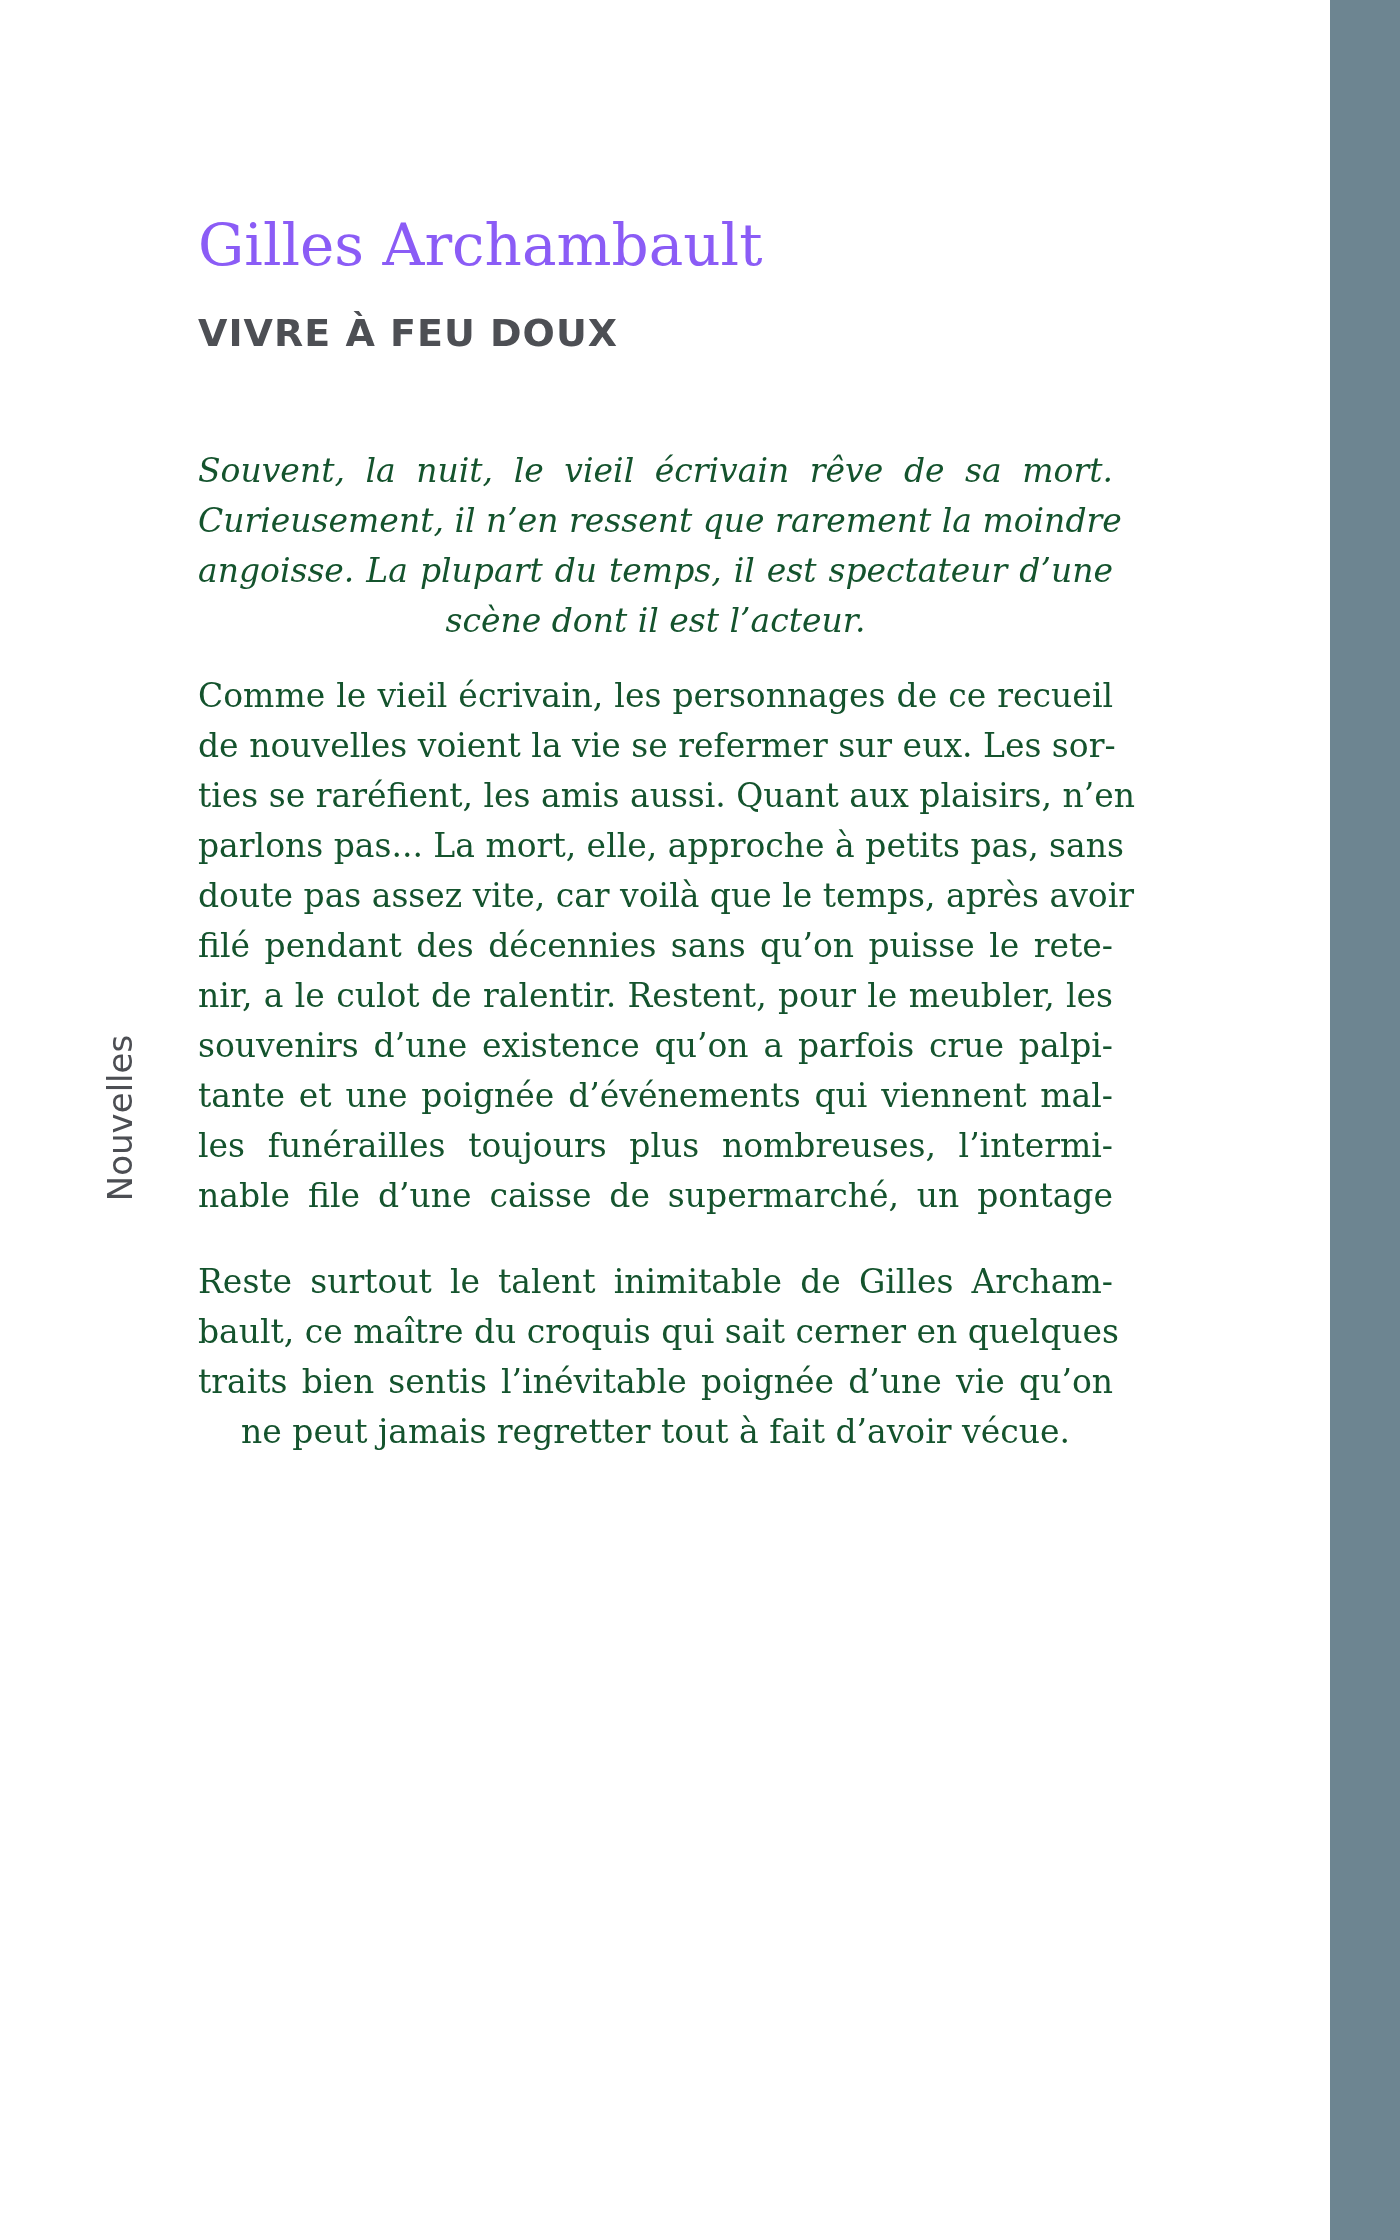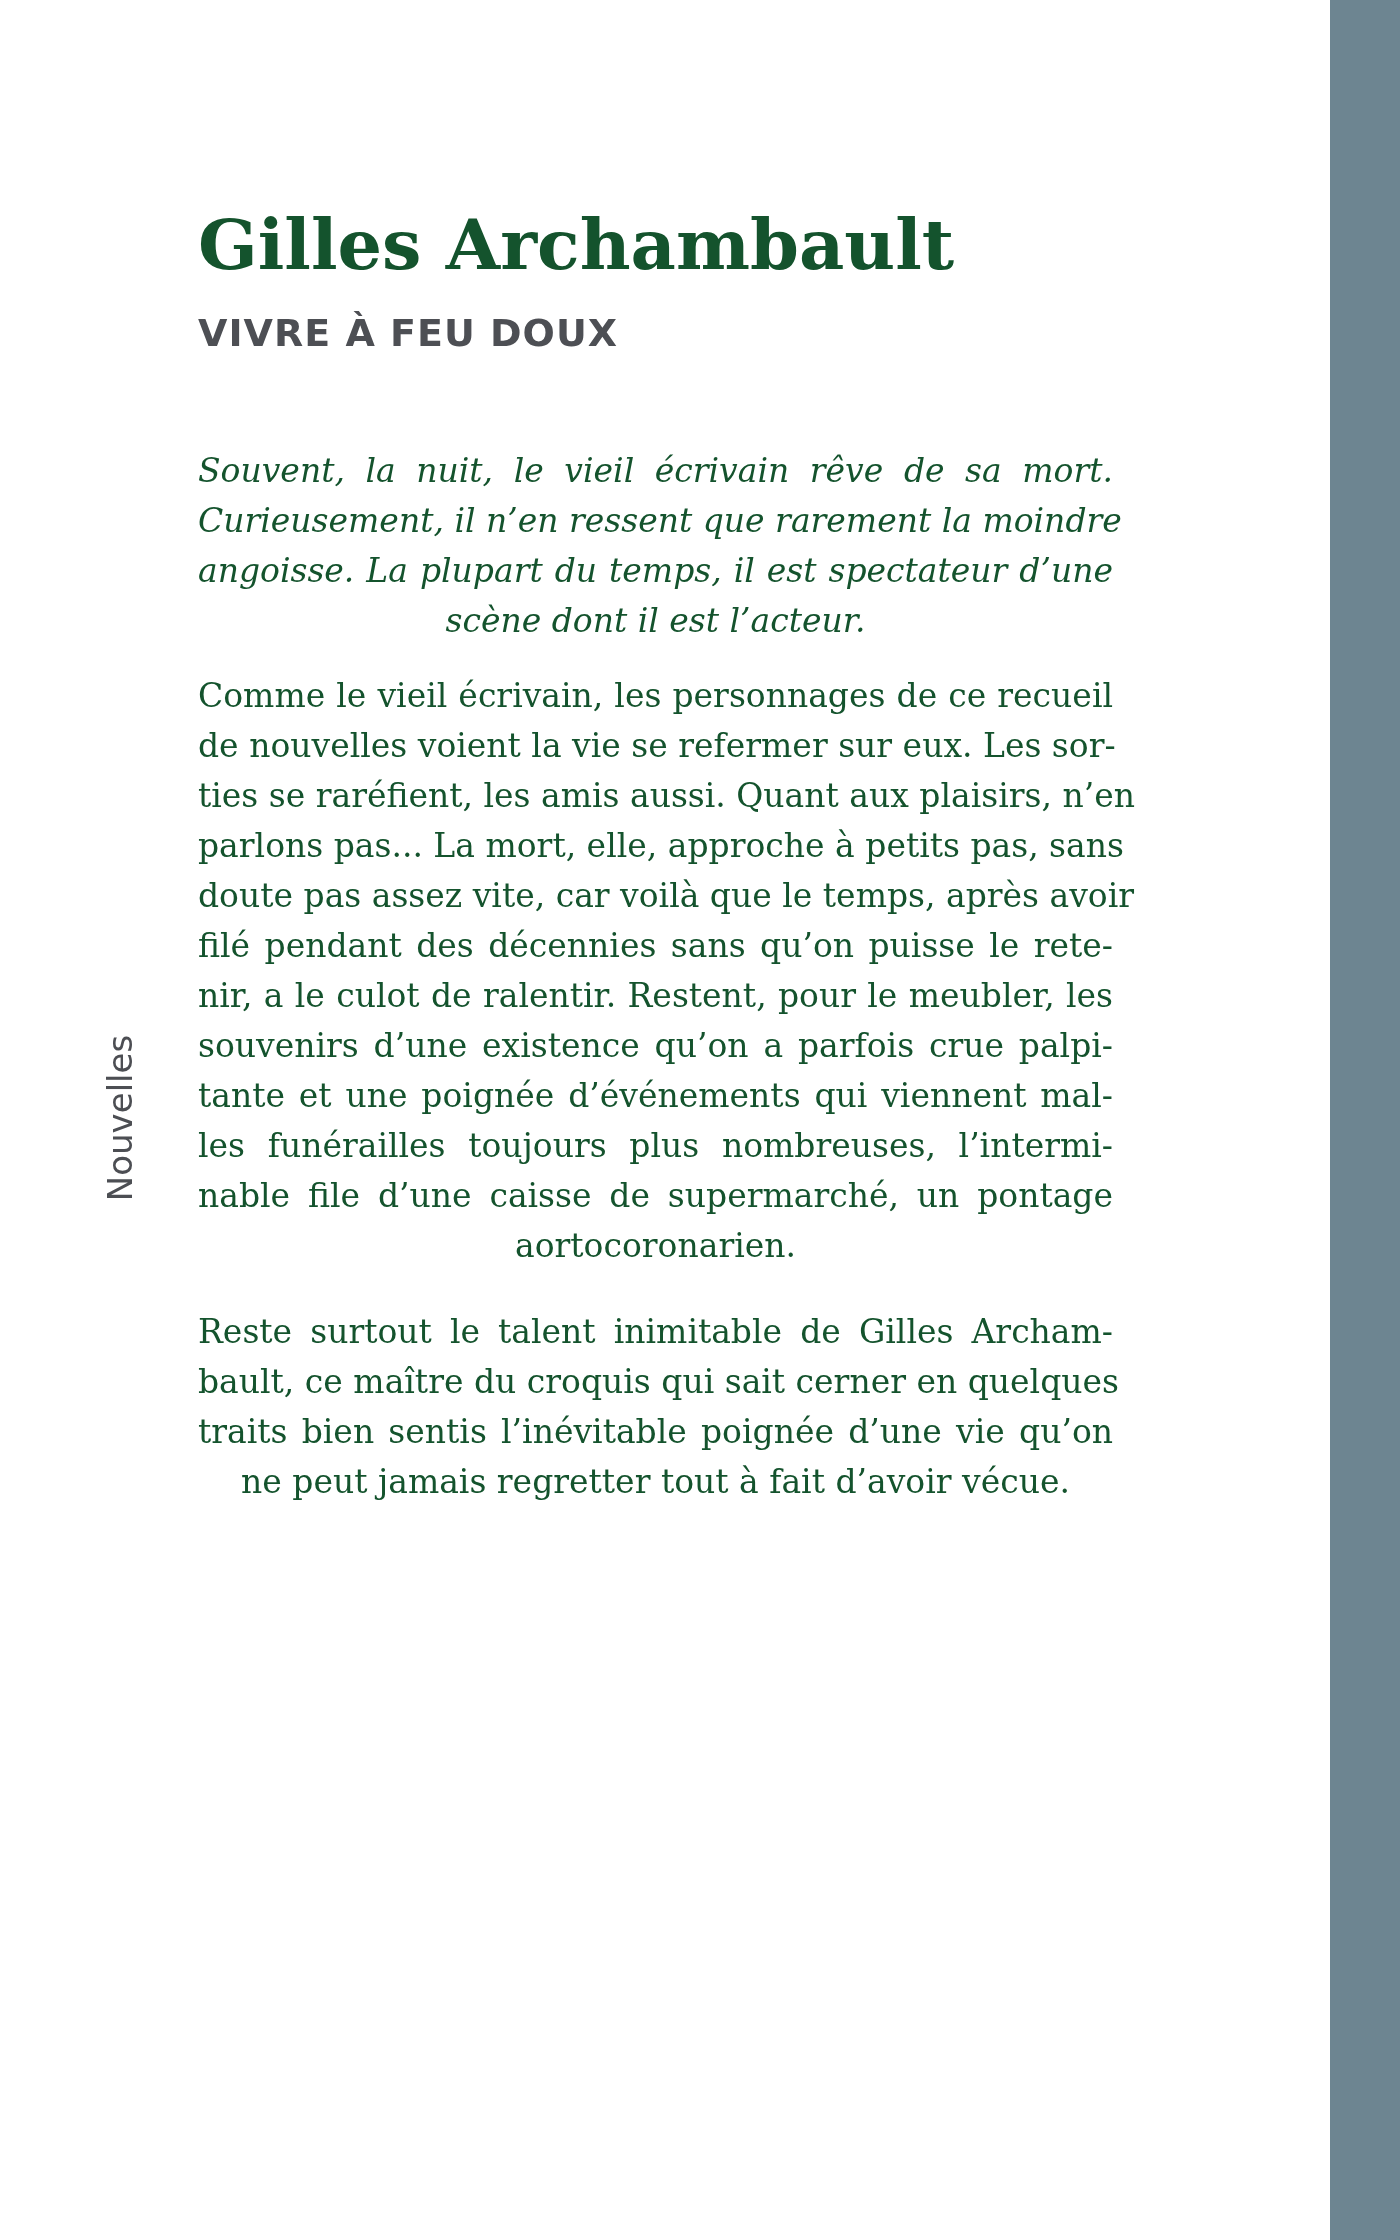--- a/index.html
+++ b/index.html
@@ -35,25 +35,25 @@
   .content {
     position: absolute;
     left: 198px;
     top: 0;
     width: 915px;
     color: #54565a;
   }
   .author-name {
     margin: 206px 0 0 0;
     font-family: "DejaVu Serif", "Liberation Serif", serif;
-    font-weight: bold;
-    font-size: 70px;
+    font-weight: normal;
+    font-size: 58px;
     line-height: 78px;
     letter-spacing: 0;
-    color: #14532d;
+    color: #8b5cf6;
   }
   .book-title {
     margin: 28px 0 0 0;
     font-family: "DejaVu Sans", "Liberation Sans", sans-serif;
     font-weight: bold;
     font-size: 38px;
     line-height: 42px;
     letter-spacing: 1px;
     color: #4d4f54;
   }
@@ -104,21 +104,20 @@
     <div class="line justify">de nouvelles voient la vie se refermer sur eux. Les sor-</div>
     <div class="line justify">ties se raréfient, les amis aussi. Quant aux plaisirs, n’en</div>
     <div class="line justify">parlons pas... La mort, elle, approche à petits pas, sans</div>
     <div class="line justify">doute pas assez vite, car voilà que le temps, après avoir</div>
     <div class="line justify">filé pendant des décennies sans qu’on puisse le rete-</div>
     <div class="line justify">nir, a le culot de ralentir. Restent, pour le meubler, les</div>
     <div class="line justify">souvenirs d’une existence qu’on a parfois crue palpi-</div>
     <div class="line justify">tante et une poignée d’événements qui viennent mal-</div>
     <div class="line justify">les funérailles toujours plus nombreuses, l’intermi-</div>
     <div class="line justify">nable file d’une caisse de supermarché, un pontage</div>
-    <div class="line last">aortocoronarien.</div>
   </section>
 
   <section class="para body-para-2">
     <div class="line justify">Reste surtout le talent inimitable de Gilles Archam-</div>
     <div class="line justify">bault, ce maître du croquis qui sait cerner en quelques</div>
     <div class="line justify">traits bien sentis l’inévitable poignée d’une vie qu’on</div>
     <div class="line last">ne peut jamais regretter tout à fait d’avoir vécue.</div>
   </section>
 
 </main>

